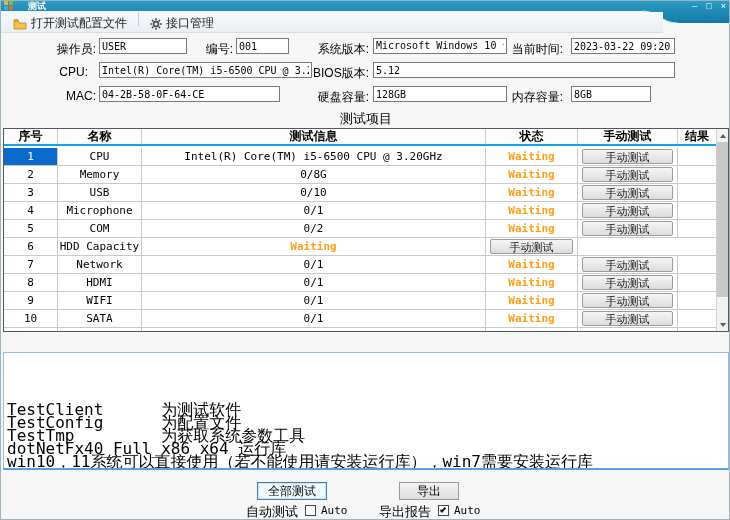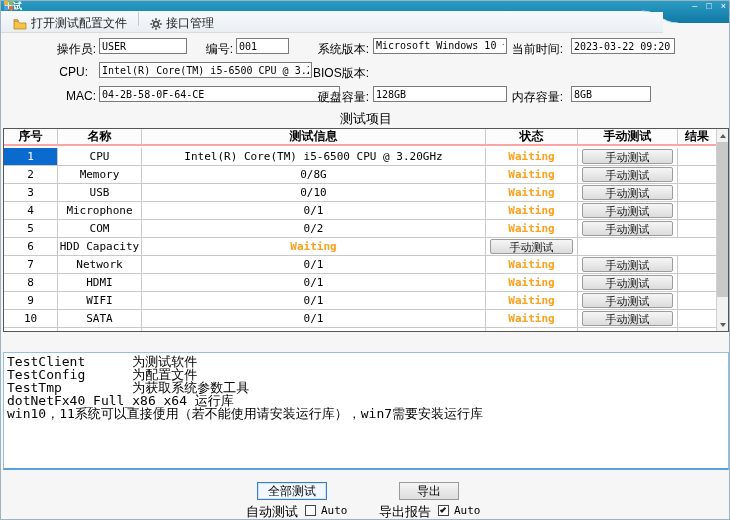--- a/index.html
+++ b/index.html
@@ -3,40 +3,40 @@
 <meta charset="utf-8">
 <style>
   * { margin:0; padding:0; box-sizing:border-box; }
   html,body { width:730px; height:520px; background:#fff; font-family:"Liberation Sans",sans-serif; }
   .window { position:relative; width:730px; height:520px; background:#f6f6f6; border:1px solid #9db4c0; overflow:hidden; }
 
   
   .titlebar { position:absolute; top:0; left:0; width:730px; height:22px; pointer-events:none; }
   .titlebar svg { position:absolute; top:0; left:0; }
   .title-left { position:absolute; top:0; left:3px; height:10px; display:flex; align-items:center; gap:3px; }
-  .title-text { color:#fff; font-size:9px; font-weight:bold; line-height:10px; }
+  .title-text { color:#fff; font-size:9px; font-weight:bold; line-height:10px;margin-left:24px; }
   .win-controls { position:absolute; top:1px; right:5px; display:flex; gap:9px; }
   .win-controls span { color:#fff; font-size:9px; line-height:9px; cursor:default; }
 
   
   .toolbar { position:absolute; top:11px; left:0; width:662px; height:21px; background:linear-gradient(#f7fafc,#e9eef3); border-bottom:1px solid #d5dde3; display:flex; align-items:flex-start; padding-left:5px; font-size:12px; color:#1c1c1c; }
   .tool-btn { display:flex; align-items:center; gap:4px; padding:2px 6px; border:1px solid transparent; border-radius:2px; cursor:default; }
   .tool-sep { width:1px; height:14px; background:#c2ccd4; margin:0 4px; }
 
   
   .form { position:absolute; top:32px; left:0; width:730px; height:76px; }
   .flabel { position:absolute; font-size:12px; color:#000; text-align:right; white-space:nowrap; }
   .finput { position:absolute; height:16px; border:1px solid #7a7a7a; background:#fff; font-family:"DejaVu Sans Mono","Liberation Mono",monospace; font-size:10px; color:#000; padding:0 2px; white-space:nowrap; overflow:hidden; }
 
   .section-title { position:absolute; left:0; width:730px; text-align:center; font-size:13px; font-weight:normal; color:#000; }
 
   
   .ttable { position:absolute; top:127px; left:2px; width:726px; height:204px; background:#fff; border:1px solid #565656; }
   .tgrid { display:grid; grid-template-columns:54px 84px 344px 92px 100px 1fr; }
-  .thead { height:17px; border-bottom:2px solid #fca5a5; background:#fcfcfc; }
+  .thead { height:17px; border-bottom:2px solid #0ea5e9; background:#fcfcfc; }
   .thead .tcell { font-weight:bold; font-size:12px; }
   .tcell { border-right:1px solid #c9c9c9; display:flex; align-items:center; justify-content:center; font-size:11px; overflow:hidden; white-space:nowrap; }
   .tcell:last-child { border-right:none; }
   .tbody { position:absolute; top:19px; left:0; right:12px; bottom:0; overflow:hidden; }
   .thead-row { position:absolute; top:0; left:0; right:12px; }
   .trow { height:18px; border-bottom:1px solid #c9c9c9; background:#fff; }
   .trow .tcell { font-family:"DejaVu Sans Mono","Liberation Mono",monospace; font-size:11px; }
   .c-no.sel { background:#0b6ace; color:#fff; }
   .c-status { color:#ffa01e; font-weight:bold; }
   .mini-btn { width:92%; height:15px; font-size:11px; font-family:"Liberation Sans",sans-serif; background:linear-gradient(#f6f6f6,#dcdcdc); border:1px solid #9c9c9c; border-radius:2px; color:#111; line-height:12px; cursor:default; }
@@ -45,21 +45,21 @@
   
   .vscroll { position:absolute; top:0; right:0; bottom:0; width:12px; background:#f2f2f2; border-left:1px solid #d0d0d0; }
   .sb-btn { position:absolute; left:0; width:11px; height:13px; display:flex; align-items:center; justify-content:center; }
   .sb-up { top:0; } .sb-down { bottom:0; }
   .tri-up { width:0; height:0; border-left:3px solid transparent; border-right:3px solid transparent; border-bottom:4px solid #5a5a5a; }
   .tri-down { width:0; height:0; border-left:3px solid transparent; border-right:3px solid transparent; border-top:4px solid #5a5a5a; }
   .sb-thumb { position:absolute; left:0; top:13px; width:11px; height:155px; background:#c8c8c8; }
 
   
   .instructions { position:absolute; top:351px; left:2px; width:726px; height:118px; background:#fff; border:1px solid #94bfe8; border-bottom:2px solid #55a0e0; overflow:hidden; }
-  .instructions pre { font-family:"DejaVu Sans Mono","Liberation Mono",monospace; font-size:13px; line-height:13px; color:#000; padding:2px 3px; white-space:pre; }
+  .instructions pre { font-family:"DejaVu Sans Mono","Liberation Mono",monospace; font-size:16px; line-height:13px; color:#000; padding:2px 3px; white-space:pre;margin-top:48px; }
 
   
   .btn { position:absolute; height:18px; font-size:12px; color:#000; cursor:default; }
   .btn-testall { left:256px; top:481px; width:70px; background:#f2f8ff; border:1px solid #3c7fc1; box-shadow:inset 0 0 0 1px #cfe3f5; }
   .btn-export { left:398px; top:481px; width:60px; background:linear-gradient(#f4f4f4,#dedede); border:1px solid #9a9a9a; }
   .chk-row-label { position:absolute; top:502px; font-size:13px; color:#000; }
   .cbx { position:absolute; top:504px; width:11px; height:11px; border:1px solid #444; background:#fff; display:inline-block; }
   .cbx i { display:none; position:absolute; left:1px; top:2px; width:6px; height:3px; border-left:2px solid #1a1a1a; border-bottom:2px solid #1a1a1a; transform:rotate(-45deg); }
   .cbx.checked i { display:block; }
   .auto-label { position:absolute; top:503px; font-family:"DejaVu Sans Mono","Liberation Mono",monospace; font-size:11px; color:#000; }
@@ -129,23 +129,24 @@
     <span class="flabel" style="left:196px; top:8px; width:36px;">编号:</span>
     <input class="finput" style="left: 235px; top: 5px; width: 53px;" value="001">
     <span class="flabel" style="left:312px; top:8px; width:56px;">系统版本:</span>
     <input class="finput" style="left: 372px; top: 5px; width: 134px;" value="Microsoft Windows 10 专">
     <span class="flabel" style="left:506px; top:8px; width:56px;">当前时间:</span>
     <input class="finput" style="left: 570px; top: 5px; width: 104px;" value="2023-03-22 09:20:26">
 
     <span class="flabel" style="left:32px; top:32px; width:55px;">CPU:</span>
     <input class="finput" style="left: 98px; top: 29px; width: 213px;" value="Intel(R) Core(TM) i5-6500 CPU @ 3.20GHz">
     <span class="flabel" style="left:312px; top:32px; width:56px;">BIOS版本:</span>
+    <input class="finput" style="left: 372px; top: 29px; width: 302px;" value="5.12">
 
     <span class="flabel" style="left:40px; top:56px; width:55px;">MAC:</span>
-    <input class="finput" style="left: 98px; top: 53px; width: 241px;" value="04-2B-58-0F-64-CE">
+    <input class="finput" style="left: 98px; top: 53px; width: 181px;" value="04-2B-58-0F-64-CE">
     <span class="flabel" style="left:312px; top:56px; width:56px;">硬盘容量:</span>
     <input class="finput" style="left: 372px; top: 53px; width: 134px;" value="128GB">
     <span class="flabel" style="left:506px; top:56px; width:56px;">内存容量:</span>
     <input class="finput" style="left: 570px; top: 53px; width: 80px;" value="8GB">
   </div>
 
   <div class="section-title" style="top:109px;">测试项目</div>
 
   <div class="ttable">
     <div class="tgrid thead thead-row">

